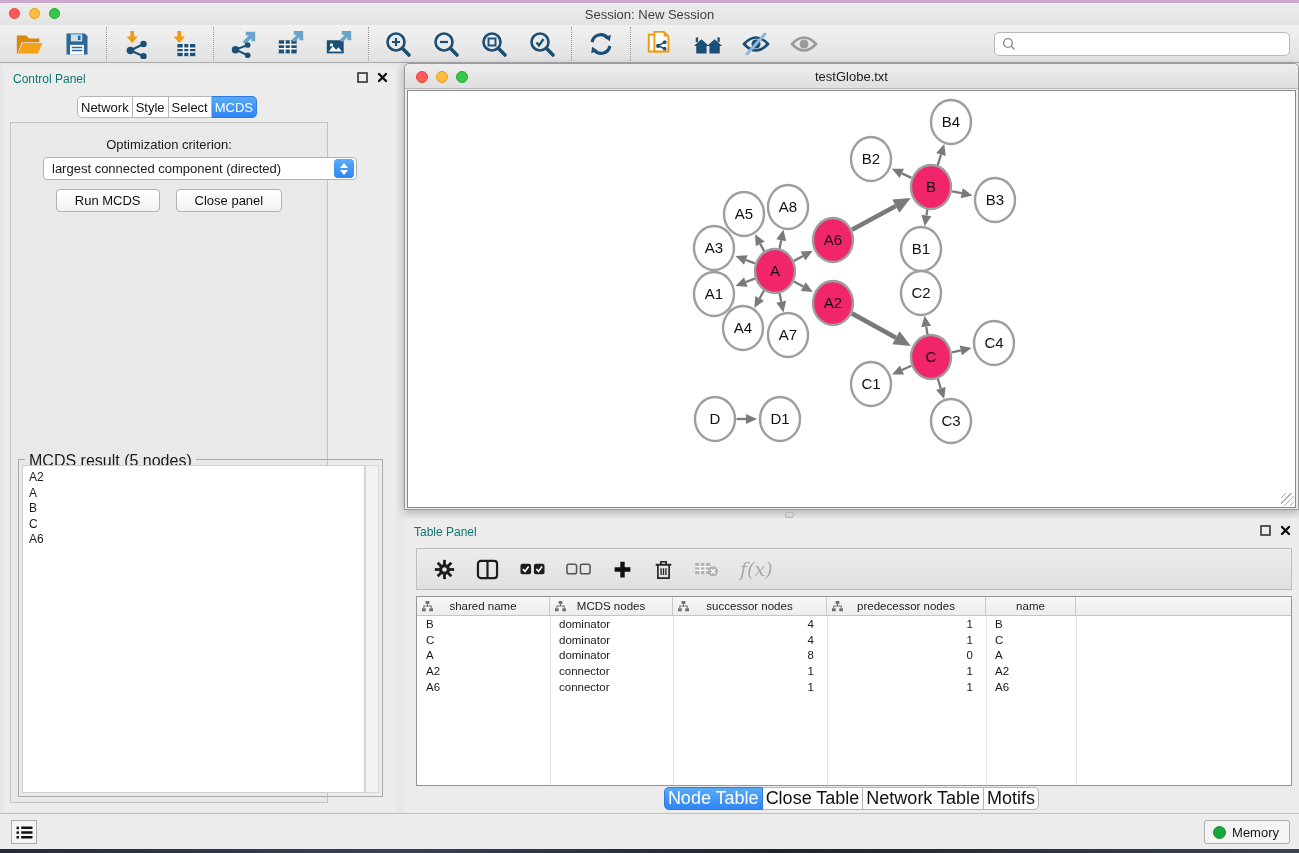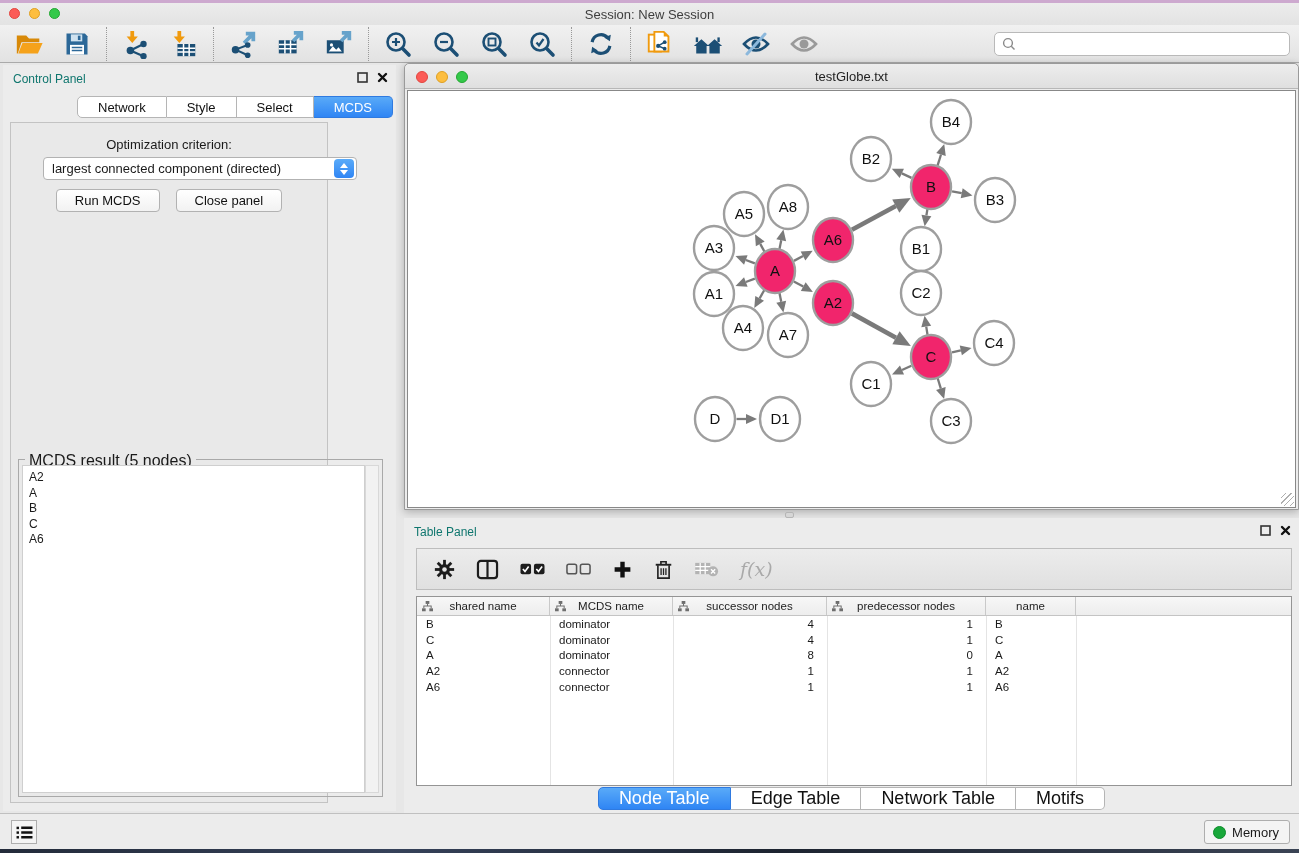--- a/index.html
+++ b/index.html
@@ -25,21 +25,21 @@
 
   
   .workspace { position:absolute; left:0; top:63px; width:1299px; height:750px; background:#e7e7e7; }
 
   
   .control-panel { position:absolute; left:3px; top:2px; width:393px; height:746px; background:#ececec; }
   .panel-titlerow { position:relative; height:26px; }
   .panel-title { position:absolute; left:10px; top:7px; font-size:12px; color:#0f766e; }
   .panel-icons { position:absolute; right:8px; top:7px; display:flex; gap:9px; align-items:center; }
   .tabs-seg { position:absolute; left:74px; top:31px; display:flex; }
-  .seg-tab { height:22px; padding:0 20px; display:flex; align-items:center; background:#fff; border:1px solid #b5b5b5; border-left:none; font-size:13px; color:#111; }
+  .seg-tab { height:22px; padding:0 3px; display:flex; align-items:center; background:#fff; border:1px solid #b5b5b5; border-left:none; font-size:13px; color:#111; }
   .seg-tab:first-child { border-left:1px solid #b5b5b5; border-radius:5px 0 0 5px; }
   .seg-tab:last-child { border-radius:0 5px 5px 0; }
   .seg-tab.active { background:linear-gradient(#59aaf8,#2f85f4); border-color:#2f7ae0; color:#fff; }
   .cp-content { position:absolute; left:7px; top:57px; width:318px; height:681px; border:1px solid #c3c3c3; background:#e9e9e9; }
   .opt-label { position:absolute; left:0; top:14px; width:100%; text-align:center; font-size:13px; }
   .dropdown { position:absolute; left:32px; top:34px; width:314px; height:23px; background:#fff; border:1px solid #b2b2b2; border-radius:4px; display:flex; align-items:center; }
   .dropdown .dd-text { flex:1; font-size:13px; padding-left:8px; white-space:nowrap; overflow:hidden; }
   .dd-stepper { width:20px; height:19px; margin-right:2px; border-radius:4px; background:linear-gradient(#5aabf9,#2f85f4); display:flex; flex-direction:column; align-items:center; justify-content:center; gap:2px; }
   .dd-stepper .up { width:0;height:0;border-left:4px solid transparent;border-right:4px solid transparent;border-bottom:5px solid #fff; }
   .dd-stepper .down { width:0;height:0;border-left:4px solid transparent;border-right:4px solid transparent;border-top:5px solid #fff; }
@@ -528,21 +528,21 @@
         </div>
         <div class="dt-hcell">
           <svg class="hicon" width="11" height="11" viewBox="0 0 12 12">
               <g fill="#6e6e6e">
                 <rect x="4" y="0" width="4" height="3.2"></rect>
                 <rect x="0" y="8" width="4" height="3.2"></rect>
                 <rect x="8" y="8" width="4" height="3.2"></rect>
               </g>
               <path d="M6 3v2.5M2 8V5.5h8V8" stroke="#6e6e6e" fill="none" stroke-width="1.1"></path>
             </svg>
-          <span>MCDS name</span>
+          <span>MCDS nodes</span>
         </div>
         <div class="dt-hcell">
           <svg class="hicon" width="11" height="11" viewBox="0 0 12 12">
               <g fill="#6e6e6e">
                 <rect x="4" y="0" width="4" height="3.2"></rect>
                 <rect x="0" y="8" width="4" height="3.2"></rect>
                 <rect x="8" y="8" width="4" height="3.2"></rect>
               </g>
               <path d="M6 3v2.5M2 8V5.5h8V8" stroke="#6e6e6e" fill="none" stroke-width="1.1"></path>
             </svg>
@@ -603,21 +603,21 @@
             <div class="dt-cell">connector</div>
             <div class="dt-cell num">1</div>
             <div class="dt-cell num">1</div>
             <div class="dt-cell">A6</div>
           </div>
         </div>
     </div>
 
     <div class="tp-tabs">
       <div class="seg-tab active">Node Table</div>
-      <div class="seg-tab">Edge Table</div>
+      <div class="seg-tab">Close Table</div>
       <div class="seg-tab">Network Table</div>
       <div class="seg-tab">Motifs</div>
     </div>
   </div>
 </div>
 
 <div class="statusbar">
   <div class="list-btn">
     <svg width="17" height="15" viewBox="0 0 18 16">
         <g stroke="#111" stroke-width="2.6">

